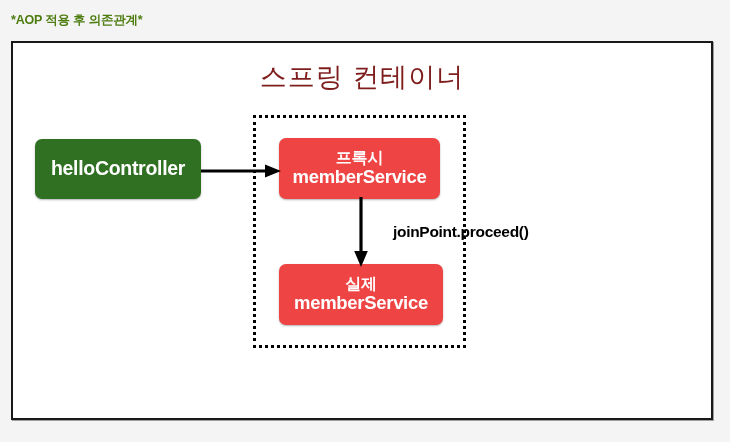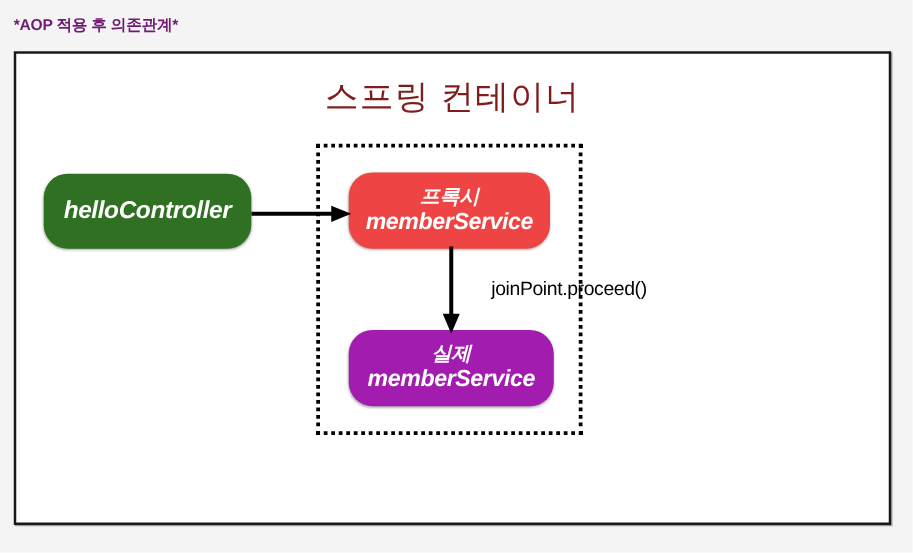--- a/index.html
+++ b/index.html
@@ -15,21 +15,21 @@
     position: relative;
   }
 
   
   .caption {
     position: absolute;
     left: 11px;
     top: 12px;
     font-size: 12.5px;
     font-weight: bold;
-    color: #701a75;
+    color: #4d7c0f;
     letter-spacing: -0.2px;
     white-space: nowrap;
   }
 
   
   .slide-frame {
     position: absolute;
     left: 11px;
     top: 41px;
     width: 702px;
@@ -60,31 +60,30 @@
     top: 72px;
     width: 213px;
     height: 233px;
     border: 3px dotted #000000;
     box-sizing: border-box;
   }
 
   
   .node {
     position: absolute;
-    border-radius: 19px;
+    border-radius: 7px;
     display: flex;
     flex-direction: column;
     align-items: center;
     justify-content: center;
     color: #ffffff;
     text-align: center;
     line-height: 1.12;
     box-shadow: 0 1px 2px rgba(0,0,0,0.30);
     box-sizing: border-box;
-    font-style: italic;
   }
   .node .line1 {
     font-size: 16px;
     font-weight: bold;
     letter-spacing: -0.2px;
   }
   .node .line2 {
     font-size: 18.5px;
     font-weight: bold;
     letter-spacing: -0.3px;
@@ -108,21 +107,21 @@
     top: 95px;
     width: 161px;
     height: 61px;
     background: #ef4444;
   }
   #node-real-member-service {
     left: 266px;
     top: 221px;
     width: 164px;
     height: 61px;
-    background: #a21caf;
+    background: #ef4444;
   }
 
   
   .arrow-horizontal {
     position: absolute;
     left: 188px;
     top: 121px;
     width: 80px;
     height: 14px;
   }
@@ -133,21 +132,21 @@
     width: 16px;
     height: 70px;
   }
 
   
   .joinpoint-label {
     position: absolute;
     left: 380px;
     top: 180px;
     font-size: 15.5px;
-    font-weight: normal;
+    font-weight: bold;
     color: #000000;
     white-space: nowrap;
     letter-spacing: -0.3px;
   }
 </style>
 </head>
 <body>
 
 <div class="caption">*AOP 적용 후 의존관계*</div>
 

